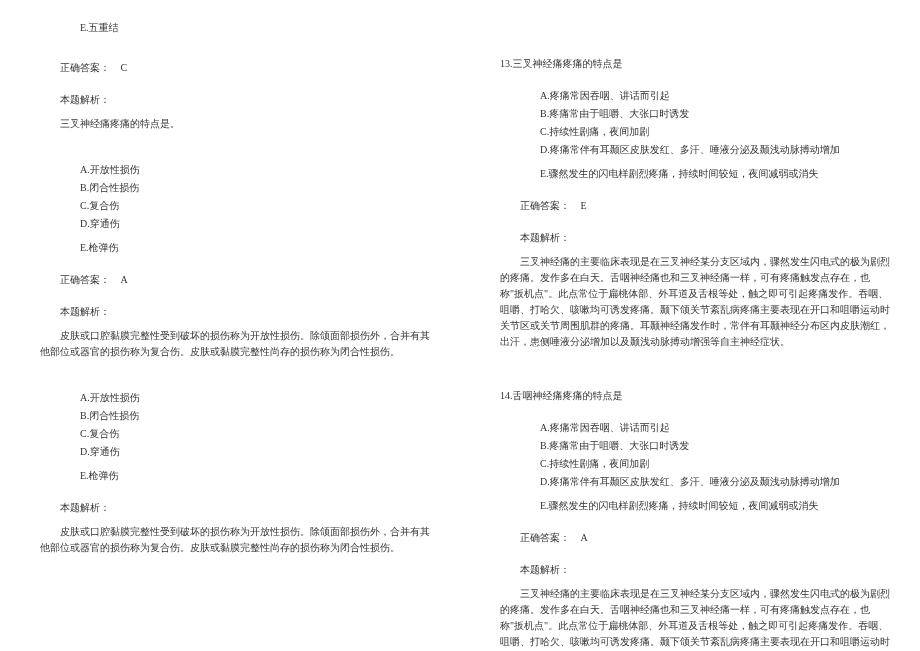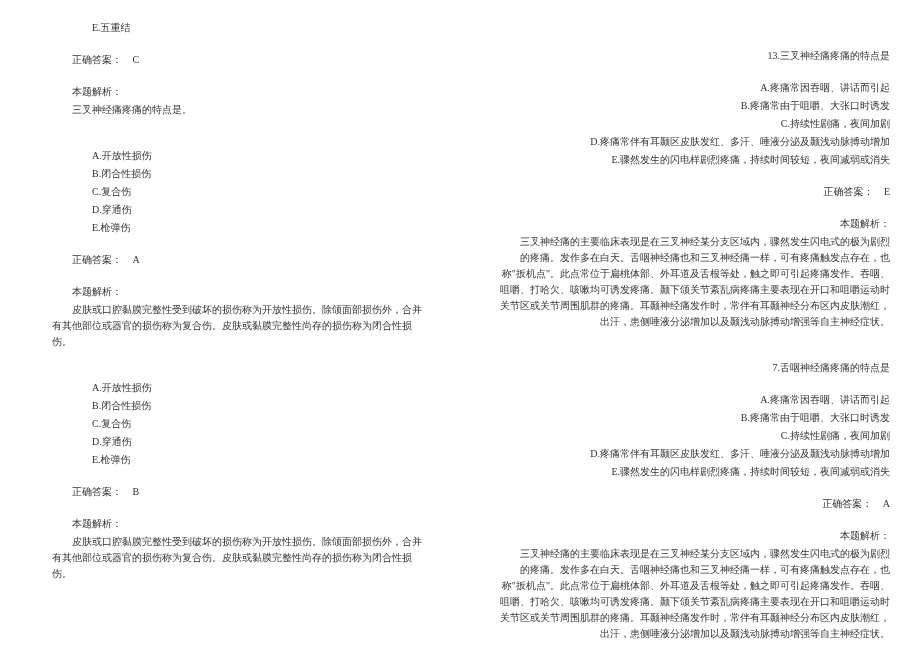--- a/index.html
+++ b/index.html
@@ -20,38 +20,38 @@
       display: flex;
       flex-direction: row;
       width: 100%;
       height: 100%;
     }
     .column {
       width: 50%;
       padding: 20px 30px 20px 30px;
     }
     .column-left {
-      padding-left: 52px;
+      padding-left: 40px;
     }
     .column-right {
       padding-left: 40px;
-      text-align: right;
     }
     .line {
       line-height: 1.6;
       margin-bottom: 2px;
     }
     .indent-1 {
       text-indent: 2em;
     }
     .indent-2 {
       text-indent: 4em;
     }
     .block {
       margin-bottom: 16px;
+      margin-top: 8px;
     }
     .gap {
       height: 14px;
     }
     .answer-label {
       display: inline;
     }
     .answer-value {
       display: inline;
       margin-left: 8px;
@@ -96,24 +96,20 @@
     <div class="para block">皮肤或口腔黏膜完整性受到破坏的损伤称为开放性损伤。除颌面部损伤外，合并有其他部位或器官的损伤称为复合伤。皮肤或黏膜完整性尚存的损伤称为闭合性损伤。</div>
 
     <div class="gap"></div>
 
     <div class="line indent-2">A.开放性损伤</div>
     <div class="line indent-2">B.闭合性损伤</div>
     <div class="line indent-2">C.复合伤</div>
     <div class="line indent-2">D.穿通伤</div>
     <div class="line indent-2 block">E.枪弹伤</div>
 
-    <div class="line indent-1 block">
-      <span class="answer-label">正确答案：</span>
-      <span class="answer-value">B</span>
-    </div>
 
     <div class="line indent-1">本题解析：</div>
     <div class="para block">皮肤或口腔黏膜完整性受到破坏的损伤称为开放性损伤。除颌面部损伤外，合并有其他部位或器官的损伤称为复合伤。皮肤或黏膜完整性尚存的损伤称为闭合性损伤。</div>
 
   </div>
 
   <div class="column column-right">
 
     <div class="gap"></div>
     <div class="gap"></div>
@@ -127,21 +123,21 @@
 
     <div class="line indent-1 block">
       <span class="answer-label">正确答案：</span>
       <span class="answer-value">E</span>
     </div>
 
     <div class="line indent-1">本题解析：</div>
     <div class="para block">三叉神经痛的主要临床表现是在三叉神经某分支区域内，骤然发生闪电式的极为剧烈的疼痛。发作多在白天。舌咽神经痛也和三叉神经痛一样，可有疼痛触发点存在，也称"扳机点"。此点常位于扁桃体部、外耳道及舌根等处，触之即可引起疼痛发作。吞咽、咀嚼、打哈欠、咳嗽均可诱发疼痛。颞下颌关节紊乱病疼痛主要表现在开口和咀嚼运动时关节区或关节周围肌群的疼痛。耳颞神经痛发作时，常伴有耳颞神经分布区内皮肤潮红，出汗，患侧唾液分泌增加以及颞浅动脉搏动增强等自主神经症状。</div>
 
     <div class="gap"></div>
-    <div class="line block">7.舌咽神经痛疼痛的特点是</div>
+    <div class="line block">14.舌咽神经痛疼痛的特点是</div>
 
     <div class="line indent-2">A.疼痛常因吞咽、讲话而引起</div>
     <div class="line indent-2">B.疼痛常由于咀嚼、大张口时诱发</div>
     <div class="line indent-2">C.持续性剧痛，夜间加剧</div>
     <div class="line indent-2">D.疼痛常伴有耳颞区皮肤发红、多汗、唾液分泌及颞浅动脉搏动增加</div>
     <div class="line indent-2 block">E.骤然发生的闪电样剧烈疼痛，持续时间较短，夜间减弱或消失</div>
 
     <div class="line indent-1 block">
       <span class="answer-label">正确答案：</span>
       <span class="answer-value">A</span>

